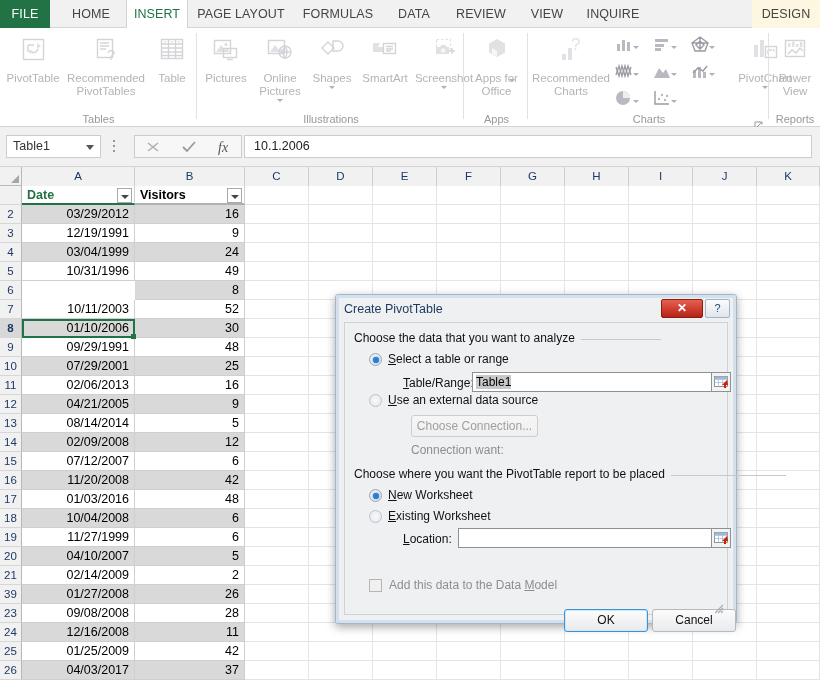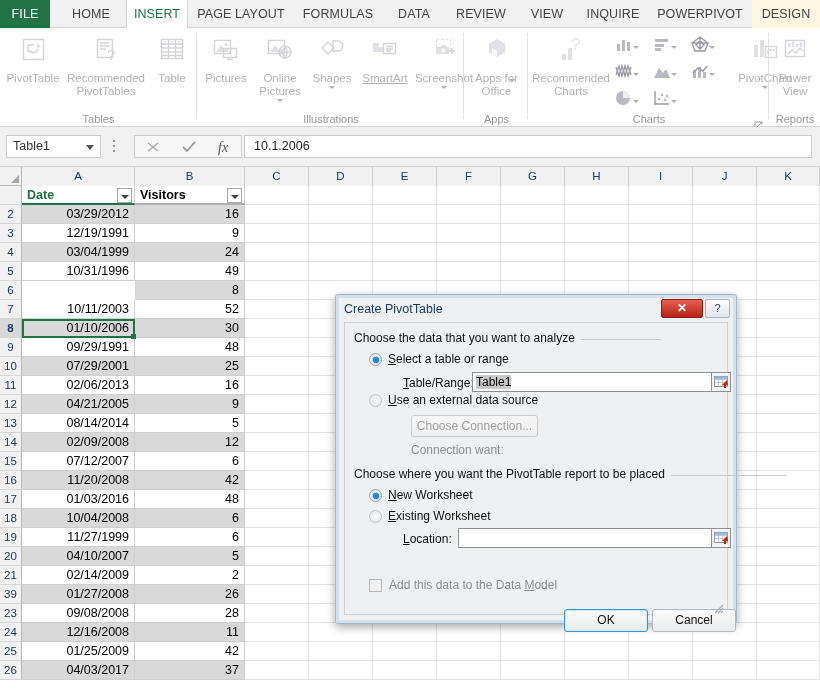--- a/index.html
+++ b/index.html
@@ -321,21 +321,20 @@
   <div class="tabstrip">
     <div class="tab file" style="left:0;width:50px;"><span>FILE</span></div>
     <div class="tab" style="left:60px;width:62px;"><span>HOME</span></div>
     <div class="tab active" style="left:126px;width:62px;"><span>INSERT</span></div>
     <div class="tab" style="left:192px;width:98px;"><span>PAGE LAYOUT</span></div>
     <div class="tab" style="left:294px;width:88px;"><span>FORMULAS</span></div>
     <div class="tab" style="left:386px;width:56px;"><span>DATA</span></div>
     <div class="tab" style="left:446px;width:70px;"><span>REVIEW</span></div>
     <div class="tab" style="left:520px;width:54px;"><span>VIEW</span></div>
     <div class="tab" style="left:578px;width:70px;"><span>INQUIRE</span></div>
-    <div class="tab" style="left:652px;width:96px;"><span>POWERPIVOT</span></div>
     <div class="tab ctx" style="left:752px;width:68px;"><span>DESIGN</span></div>
   </div>
 
   <div class="ribbon">
 
     <div class="rgroup" style="left:0;width:197px;">
       <div class="bigbtn" style="left:2px;width:62px;">
         <span class="ico">
           <svg width="32" height="32" viewBox="0 0 32 32">
             <rect class="gico" x="6.5" y="5.5" width="20" height="20"></rect>
@@ -401,21 +400,21 @@
       <div class="bigbtn" style="left:110px;width:48px;">
         <span class="ico">
           <svg width="32" height="32" viewBox="0 0 32 32">
             <path class="gico" d="M6 14 l6 -6 6 6 -6 6 z"></path>
             <path class="gico" d="M17 7 h5 a5 5 0 0 1 0 10 h-5 z"></path>
           </svg>
         </span>
         <span class="lbl2">Shapes</span>
         <span class="caret" style="position:absolute;left:21px;bottom:-4px;"></span>
       </div>
-      <div class="bigbtn" style="left:160px;width:54px;text-decoration:underline;">
+      <div class="bigbtn" style="left:160px;width:54px;">
         <span class="ico">
           <svg width="32" height="32" viewBox="0 0 32 32">
             <path class="gicofill" d="M4 9 l7 0 -2 4 6 0 0 5 -11 0 z"></path>
             <rect class="gico" x="14.5" y="9.5" width="12" height="10"></rect>
             <path class="gico" d="M17 12.5 h7 M17 15 h7 M17 17 h5"></path>
           </svg>
         </span>
         <span class="lbl2">SmartArt</span>
       </div>
       <div class="bigbtn" style="left:214px;width:64px;">

